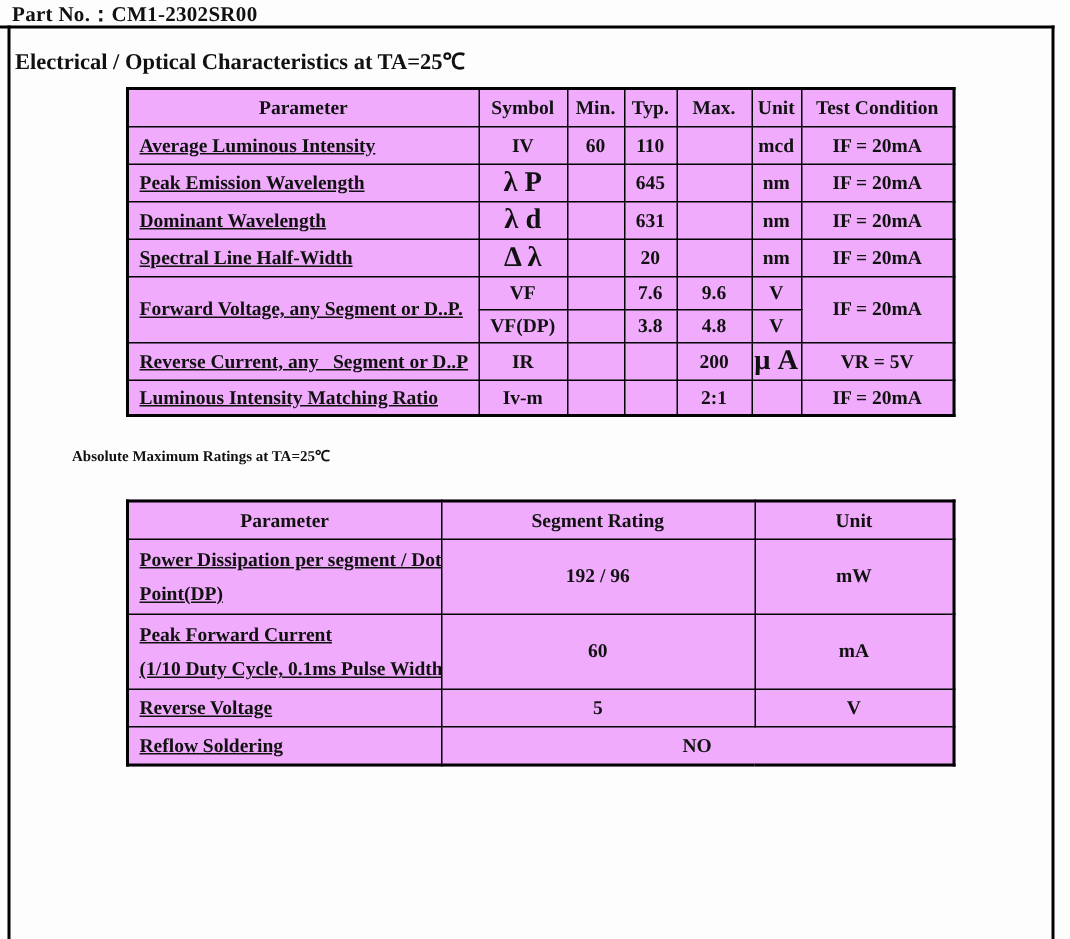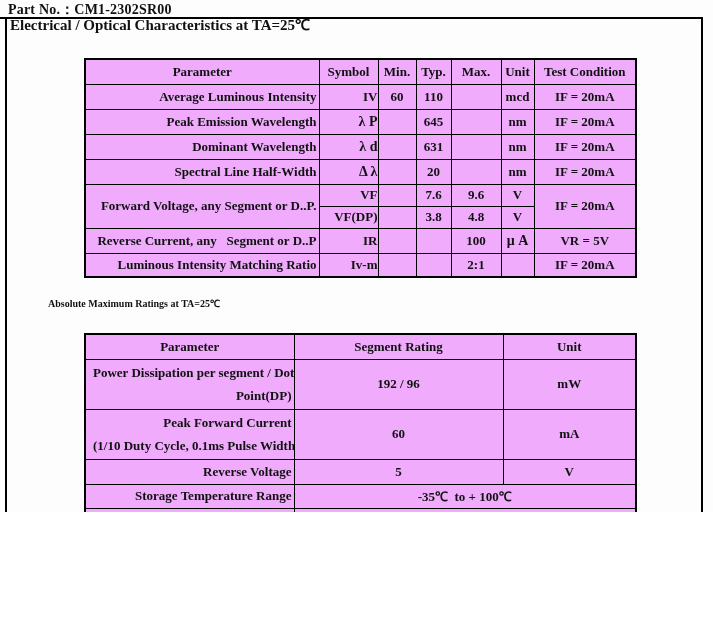--- a/index.html
+++ b/index.html
@@ -1,33 +1,33 @@
 <!DOCTYPE html>
 <html><head>
 <meta charset="utf-8">
 <style>
   html,body{margin:0;padding:0;}
   .page{
     position:relative;
-    width:713px;height:512px;
+    width:713px;height:626px;
     background:#fdfdfd;
     overflow:hidden;
     font-family:"Liberation Serif", serif;
     color:#111;
     font-weight:bold;
   }
   .part-no{
     position:absolute;left:8px;top:1px;
     font-size:14px;letter-spacing:.2px;
   }
   .top-rule{position:absolute;left:0;top:17px;width:703px;height:2px;background:#000;}
   .outer-left{position:absolute;left:5px;top:17px;width:2px;height:609px;background:#000;}
   .outer-right{position:absolute;left:701px;top:17px;width:2px;height:609px;background:#000;}
   .sec1-title{
-    position:absolute;left:10px;top:14px;
+    position:absolute;left:10px;top:30px;
     font-size:15px;
   }
   .sec2-title{
     position:absolute;left:48px;top:296px;
     font-size:10px;
   }
   table{
     position:absolute;
     border-collapse:collapse;
     table-layout:fixed;
@@ -41,32 +41,33 @@
     font-weight:bold;
     text-align:center;
     vertical-align:middle;
     padding:0;
     overflow:hidden;
     white-space:nowrap;
   }
   .t1 th,.t1 td{border-width:1.5px;}
   table{border:2px solid #000;}
   td.param{
-    text-align:right;
+    text-align:left;
     padding-left:7px;
     padding-right:2px;
+    text-decoration:underline;
   }
   tr.h25{height:25px;}
   tr.h22{height:22px;}
   tr.h24{height:24px;}
   tr.h26{height:26px;}
   tr.h50{height:50px;}
   td.param2 div{line-height:23px;}
-  .sym{font-size:13px;text-align:right;}
-  .greek{font-size:14px;}
+  .sym{font-size:13px;}
+  .greek{font-size:19px;}
 </style>
 </head>
 <body>
 
 <div class="page">
 
   <div class="part-no">Part No.：CM1-2302SR00</div>
   <div class="top-rule"></div>
   <div class="outer-left"></div>
   <div class="outer-right"></div>
@@ -145,21 +146,21 @@
         <td></td>
         <td>3.8</td>
         <td>4.8</td>
         <td>V</td>
       </tr>
       <tr class="h25">
         <td class="param">Reverse Current, any&nbsp;&nbsp; Segment or D..P</td>
         <td class="sym">IR</td>
         <td></td>
         <td></td>
-        <td>100</td>
+        <td>200</td>
         <td class="greek">μ A</td>
         <td>VR = 5V</td>
       </tr>
       <tr class="h24">
         <td class="param">Luminous Intensity Matching Ratio</td>
         <td class="sym">Iv-m</td>
         <td></td>
         <td></td>
         <td>2:1</td>
         <td></td>
@@ -198,24 +199,20 @@
           <div>(1/10 Duty Cycle, 0.1ms Pulse Width)</div>
         </td>
         <td>60</td>
         <td>mA</td>
       </tr>
       <tr class="h25">
         <td class="param">Reverse Voltage</td>
         <td>5</td>
         <td>V</td>
       </tr>
-      <tr class="h24">
-        <td class="param">Storage Temperature Range</td>
-        <td colspan="2">-35℃&nbsp; to + 100℃</td>
-      </tr>
       <tr class="h26">
         <td class="param">Reflow Soldering</td>
         <td colspan="2">NO</td>
       </tr>
     </tbody>
   </table>
 
 </div>
 
 </body></html>

